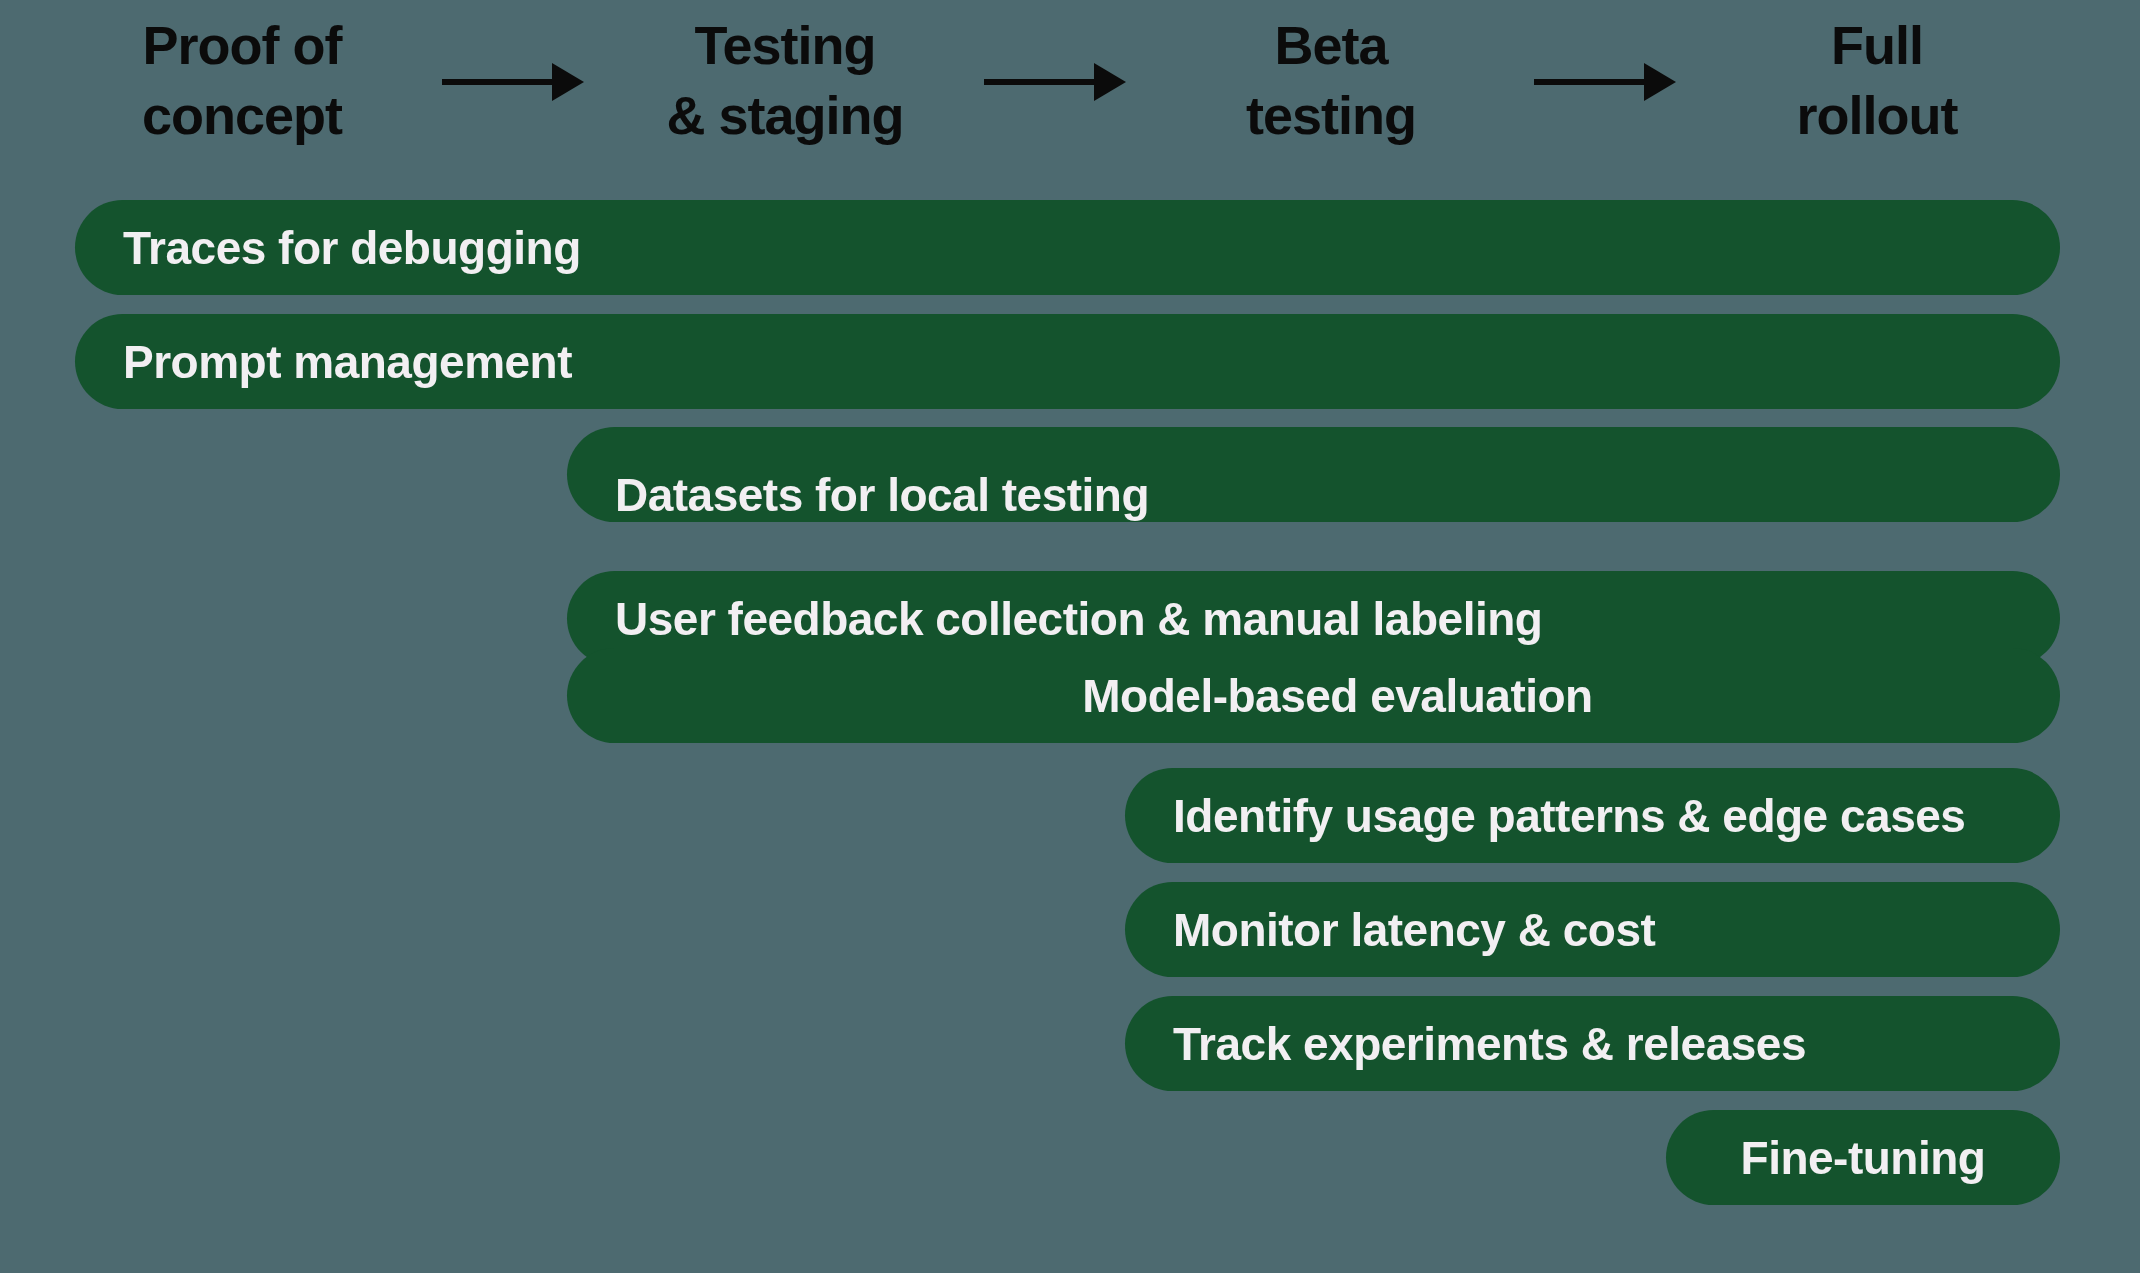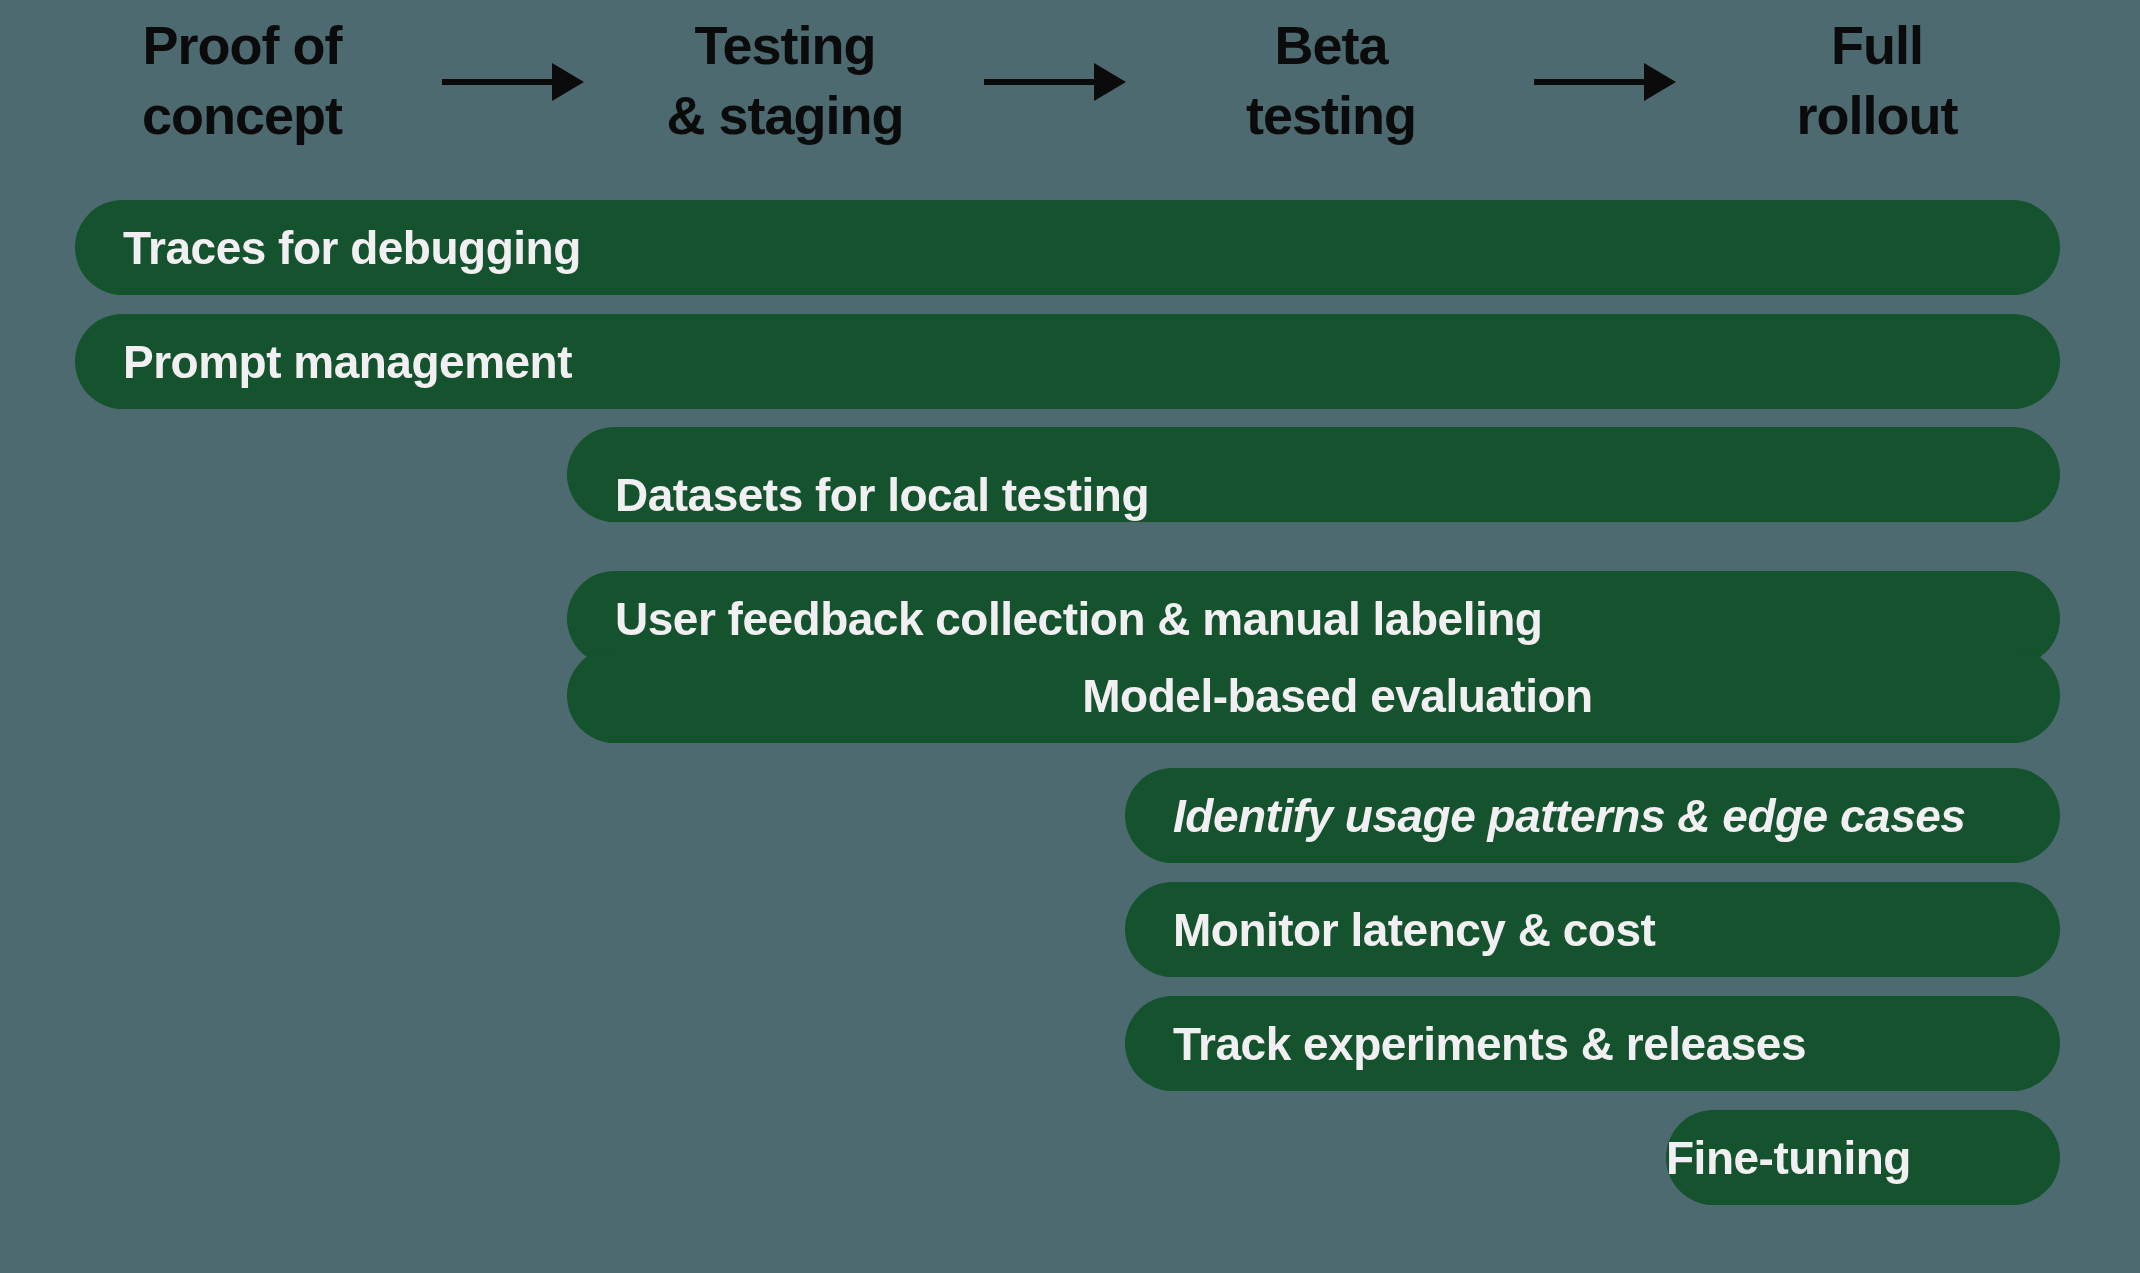--- a/index.html
+++ b/index.html
@@ -71,35 +71,35 @@
     color: #F2EFF2;
     font-size: 46px;
     font-weight: 700;
     letter-spacing: -0.5px;
     display: flex;
     align-items: center;
     box-sizing: border-box;
     padding-left: 48px;
   }
   .bar.center {
-    justify-content: flex-start;
+    justify-content: center;
     padding-left: 0;
     text-align: center;
   }
   .from-1 { left: 75px;   width: 1985px; }
   .from-2 { left: 567px;  width: 1493px; }
   .from-3 { left: 1125px; width: 935px;  }
   .from-4 { left: 1666px; width: 394px;  }
 
   .row-1 { top: 200px; }
   .row-2 { top: 314px; }
   .row-3 { top: 427px; align-items: flex-end; }
   .row-4 { top: 571px; }
   .row-5 { top: 648px; justify-content: center; }
-  .row-6 { top: 768px; font-style: italic; }
+  .row-6 { top: 768px; }
   .row-7 { top: 882px; }
   .row-8 { top: 996px; }
   .row-9 { top: 1110px; }
 </style>
 </head>
 <body>
 
 <div class="canvas">
 
   <div class="stage stage-1">

